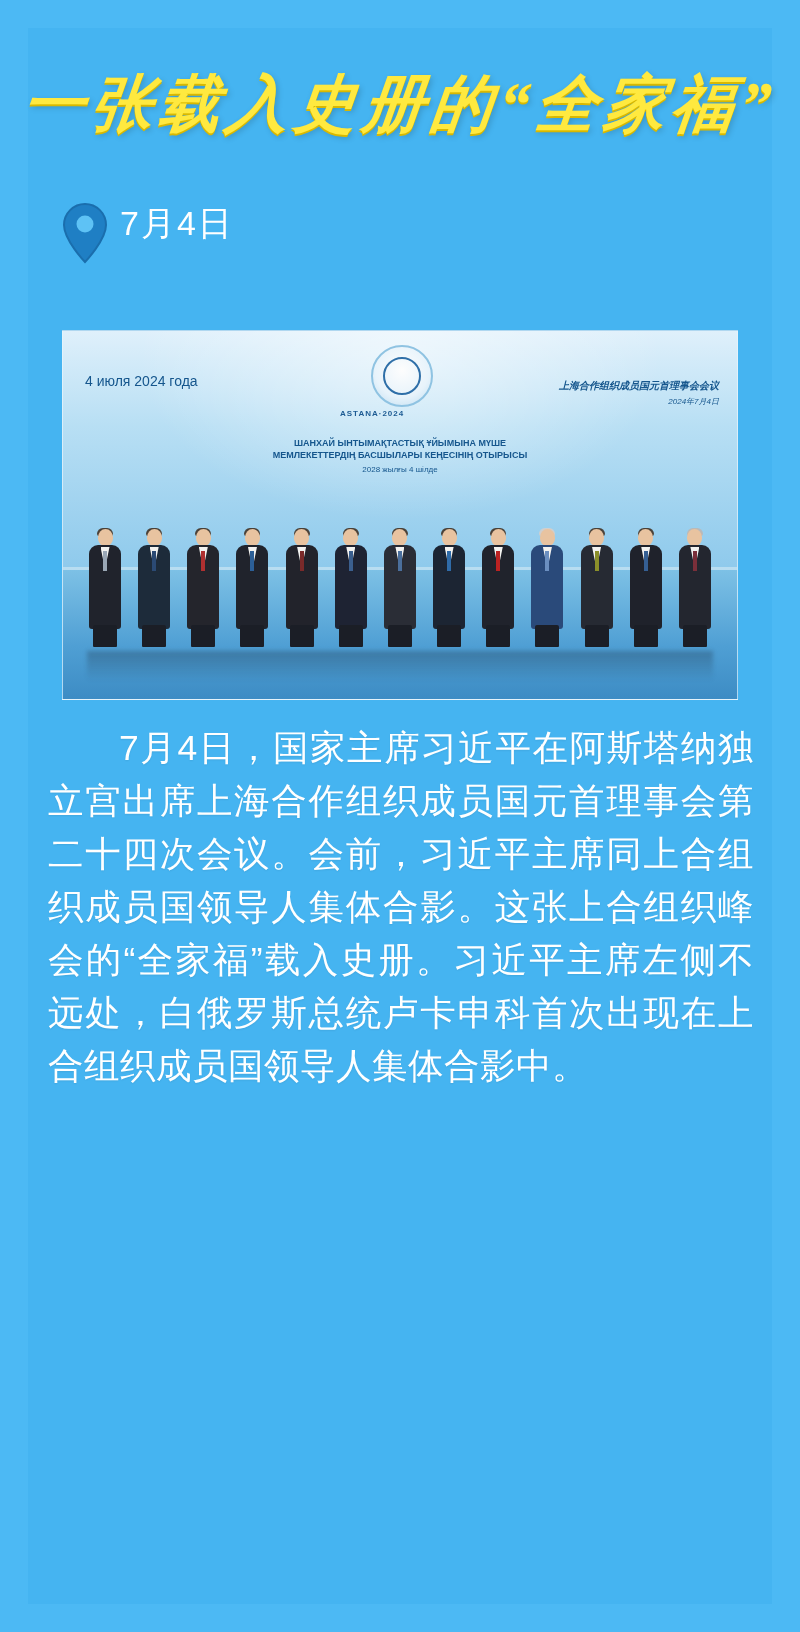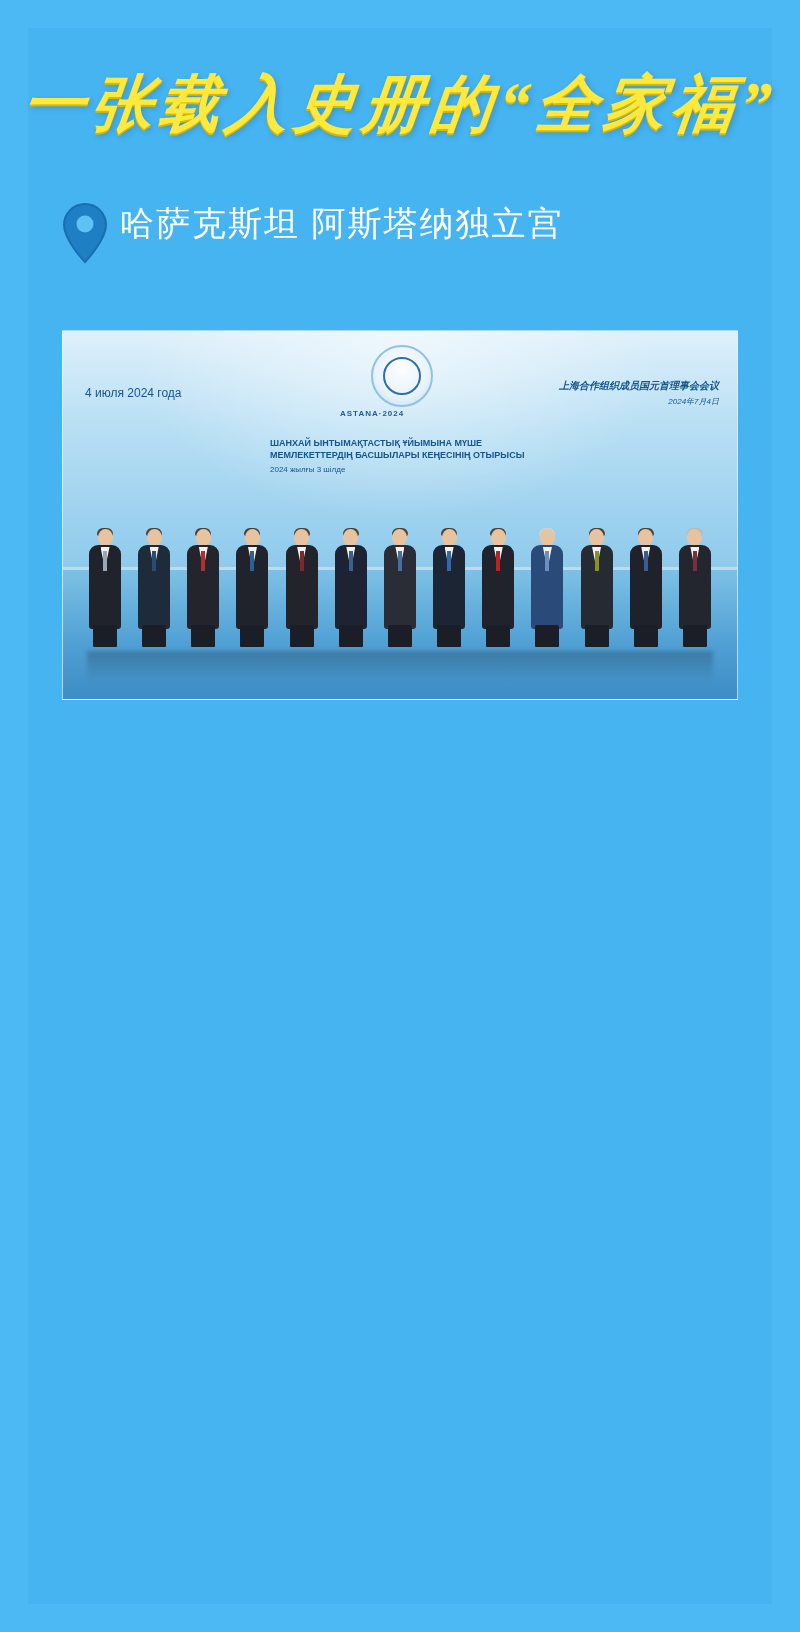--- a/index.html
+++ b/index.html
@@ -144,39 +144,39 @@
   }
   .cap-ru {
     position: absolute;
     left: 22px; top: 44px;
     width: 250px;
     font-size: 9px;
     line-height: 12px;
     color: #15568d;
     font-weight: bold;
   }
-  .cap-ru .sub { font-weight: normal; font-size: 12px; margin-top: 12px; }
+  .cap-ru .sub { font-weight: normal; font-size: 14px; margin-top: 0; }
   .cap-cn {
     position: absolute;
     right: 18px; top: 48px;
     width: 210px;
     text-align: right;
     font-size: 10px;
     line-height: 13px;
     color: #15568d;
     font-weight: bold;
     font-style: italic;
   }
   .cap-cn .sub { font-weight: normal; font-size: 8px; margin-top: 3px; }
   .cap-kk {
     position: absolute;
     left: 50%; top: 106px;
     margin-left: -130px;
     width: 260px;
-    text-align: left;
+    text-align: center;
     font-size: 9px;
     line-height: 12px;
     color: #15568d;
     font-weight: bold;
   }
   .cap-kk .sub { font-weight: normal; font-size: 8px; margin-top: 3px; }
 
   .leaders {
     position: absolute;
     left: 24px;
@@ -274,21 +274,21 @@
   </div>
 
   <div class="loc-block">
     <span class="pin-icon">
       <svg width="46" height="62" viewBox="0 0 46 62" xmlns="http://www.w3.org/2000/svg">
         <path d="M23 2 C11.4 2 2 11.4 2 23 C2 38 23 60 23 60 C23 60 44 38 44 23 C44 11.4 34.6 2 23 2 Z" fill="#1f7fc4" stroke="#1a6ead" stroke-width="2"></path>
         <circle cx="23" cy="22" r="8.5" fill="#5ec2f5"></circle>
       </svg>
     </span>
     <span class="loc-text">
-      <span class="loc-line">哈萨克斯坦 阿斯塔纳独立宫</span>
+      <span class="loc-line">7月4日</span>
     </span>
   </div>
 
   <div class="photo">
     <div class="backdrop"></div>
     <div class="floor"></div>
 
     <div class="sco-emblem"></div>
     <div class="emblem-caption">ASTANA·2024</div>
 
@@ -296,21 +296,21 @@
       <div class="sub">4 июля 2024 года</div>
     </div>
 
     <div class="cap-cn">
       <div>上海合作组织成员国元首理事会会议</div>
       <div class="sub">2024年7月4日</div>
     </div>
 
     <div class="cap-kk">
       <div>ШАНХАЙ ЫНТЫМАҚТАСТЫҚ ҰЙЫМЫНА МҮШЕ МЕМЛЕКЕТТЕРДІҢ БАСШЫЛАРЫ КЕҢЕСІНІҢ ОТЫРЫСЫ</div>
-      <div class="sub">2024 жылғы 3 шілде</div>
+      <div class="sub">2028 жылғы 4 шілде</div>
     </div>
 
     <div class="leaders">
       <div class="leader">
           <span class="hair"></span>
           <span class="head"></span>
           <span class="body"></span>
           <span class="shirt"></span>
           <span class="tie" style="background:#9aa7b5"></span>
           <span class="legs"></span>
@@ -409,14 +409,15 @@
           <span class="body" style="background:#23262f"></span>
           <span class="shirt"></span>
           <span class="tie" style="background:#7a2f3a"></span>
           <span class="legs"></span>
         </div>
     </div>
     <div class="reflection"></div>
   </div>
 
   <div class="body-text">
+    <p>7月4日，国家主席习近平在阿斯塔纳独立宫出席上海合作组织成员国元首理事会第二十四次会议。会前，习近平主席同上合组织成员国领导人集体合影。这张上合组织峰会的“全家福”载入史册。习近平主席左侧不远处，白俄罗斯总统卢卡申科首次出现在上合组织成员国领导人集体合影中。</p>
   </div>
 </div>
 
 </body></html>

